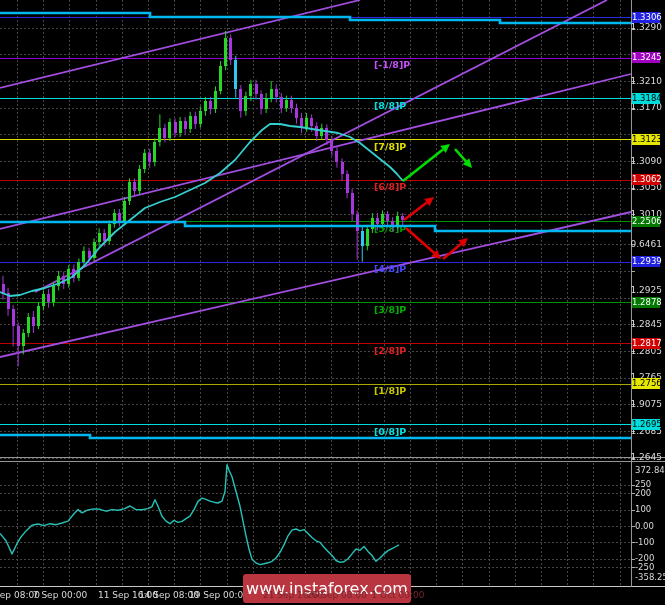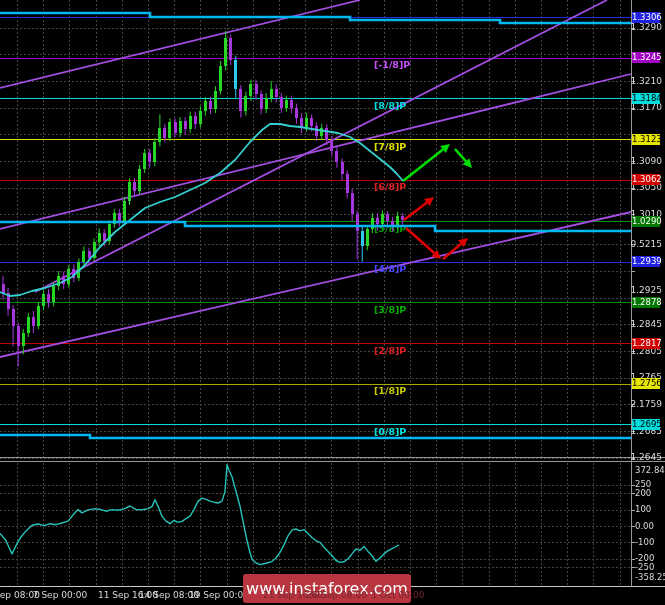--- a/index.html
+++ b/index.html
@@ -251,34 +251,34 @@
       <line x1="631" y1="559.5" x2="635" y2="559.5" stroke="#aaa" stroke-width="1"></line>
       <line x1="631" y1="567.5" x2="635" y2="567.5" stroke="#aaa" stroke-width="1"></line>
     </svg>
   <div id="labels">
       <div class="lbl ptick" style="top: 22.1684px;">1.3290</div>
       <div class="lbl ptick" style="top: 75.5105px;">1.3210</div>
       <div class="lbl ptick" style="top: 102.182px;">1.3170</div>
       <div class="lbl ptick" style="top: 155.524px;">1.3090</div>
       <div class="lbl ptick" style="top: 182.195px;">1.3050</div>
       <div class="lbl ptick" style="top: 208.866px;">1.3010</div>
-      <div class="lbl ptick" style="top: 238.871px;">0.5215</div>
+      <div class="lbl ptick" style="top: 238.871px;">0.6461</div>
       <div class="lbl ptick" style="top: 272px; margin-top: 13px;">1.2925</div>
       <div class="lbl ptick" style="top: 318.884px;">1.2845</div>
       <div class="lbl ptick" style="top: 345.555px;">1.2805</div>
       <div class="lbl ptick" style="top: 372.226px;">1.2765</div>
-      <div class="lbl ptick" style="top: 398.897px;">2.1759</div>
+      <div class="lbl ptick" style="top: 398.897px;">1.9075</div>
       <div class="lbl ptick" style="top: 425.568px;">1.2685</div>
       <div class="lbl ptick" style="top: 452.239px;">1.2645</div>
       <div class="badge" style="top: 11.5px; background: rgb(32, 32, 224); color: rgb(255, 255, 255);">1.3306</div>
       <div class="badge" style="top: 52.1733px; background: rgb(160, 0, 192); color: rgb(255, 255, 255);">1.3245</div>
       <div class="badge" style="top: 92.8466px; background: rgb(0, 220, 220); color: rgb(0, 0, 0); text-align: right;">1.3184</div>
       <div class="badge" style="top: 133.52px; background: rgb(230, 230, 0); color: rgb(0, 0, 0);">1.3123</div>
       <div class="badge" style="top: 174.193px; background: rgb(208, 0, 0); color: rgb(255, 255, 255);">1.3062</div>
-      <div class="badge" style="top: 215.533px; background: rgb(0, 120, 0); color: rgb(255, 255, 255);">1.0290</div>
+      <div class="badge" style="top: 215.533px; background: rgb(0, 120, 0); color: rgb(255, 255, 255);">2.2506</div>
       <div class="badge" style="top: 256.207px; background: rgb(32, 32, 224); color: rgb(255, 255, 255);">1.2939</div>
       <div class="badge" style="top: 296.88px; background: rgb(0, 120, 0); color: rgb(255, 255, 255);">1.2878</div>
       <div class="badge" style="top: 337.553px; background: rgb(208, 0, 0); color: rgb(255, 255, 255);">1.2817</div>
       <div class="badge" style="top: 378.227px; background: rgb(230, 230, 0); color: rgb(0, 0, 0);">1.2756</div>
       <div class="badge" style="top: 418.9px; background: rgb(0, 220, 220); color: rgb(0, 0, 0);">1.2695</div>
       <div class="lbl itick" style="top: 465px;">372.8496</div>
       <div class="lbl itick" style="top: 479.475px;">250</div>
       <div class="lbl itick" style="top: 487.68px;">200</div>
       <div class="lbl itick" style="top: 504.09px;">100</div>
       <div class="lbl itick" style="top: 520.5px;">0.00</div>

